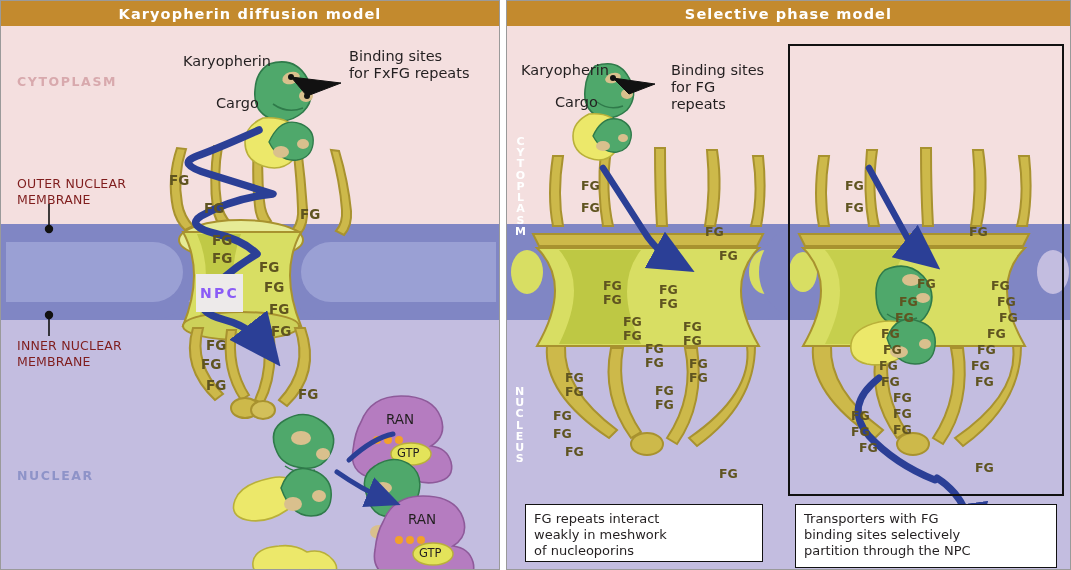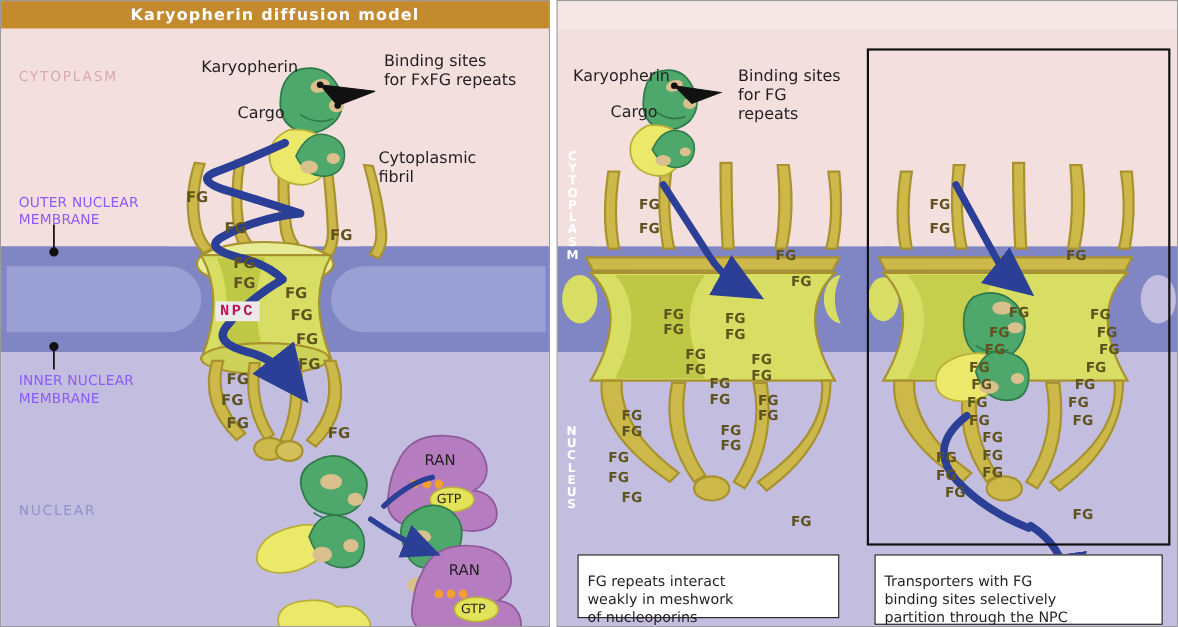--- a/index.html
+++ b/index.html
@@ -17,42 +17,42 @@
   .body-area{position:absolute;left:0;top:25px;width:100%;height:545px;overflow:hidden;}
 
   .cytoplasm-bg{position:absolute;left:0;top:0;width:100%;background:#f4dfdf;}
   .nucleus-bg{position:absolute;left:0;width:100%;background:#c3bde0;}
   .membrane-band{position:absolute;left:0;width:100%;background:#8086c4;}
   .lumen-band{position:absolute;left:0;width:100%;background:#9aa0d4;}
 
   svg.art{position:absolute;left:0;top:0;overflow:visible;}
 
   .lbl{position:absolute;color:#231f20;font-size:14.5px;line-height:1.18;white-space:pre;}
-  .lbl-region{position:absolute;font-weight:normal;font-size:12.5px;letter-spacing:1.6px;}
+  .lbl-region{position:absolute;font-weight:bold;font-size:12.5px;letter-spacing:1.6px;margin-top:12px;}
   .lbl-cyto{color:#d8a9ad;}
   .lbl-nuc{color:#8e93c8;}
-  .lbl-mem{position:absolute;color:#8b5cf6;font-size:12.5px;line-height:1.25;letter-spacing:.2px;white-space:pre;}
+  .lbl-mem{position:absolute;color:#7f1d1d;font-size:12.5px;line-height:1.25;letter-spacing:.2px;white-space:pre;}
 
   .vert-label{position:absolute;display:flex;flex-direction:column;align-items:center;
     color:#ffffff;font-weight:bold;font-size:11px;line-height:1.02;letter-spacing:0;}
   .vert-label span{display:block;}
 
   .fg{position:absolute;color:#5f5420;font-weight:bold;font-size:13.5px;white-space:pre;}
   .fg-r{position:absolute;color:#5f5420;font-weight:bold;font-size:12.5px;white-space:pre;}
 
-  .npc-tag{position:absolute;background:#edeaea;color:#be185d;font-weight:bold;
-    font-size:14px;letter-spacing:2.2px;padding:1px 4px;font-family:Liberation Mono, monospace;}
+  .npc-tag{position:absolute;background:#edeaea;color:#8b5cf6;font-weight:bold;
+    font-size:14px;letter-spacing:2.2px;padding:11px 4px;}
 
   .ran-tag{position:absolute;color:#231f20;font-size:13.5px;font-weight:normal;white-space:pre;}
   .gtp-tag{position:absolute;color:#231f20;font-size:11.5px;white-space:pre;text-align:center;}
 
   .subpanel{position:absolute;border:2px solid #111;background:transparent;box-sizing:border-box;}
 
   .caption{position:absolute;background:#ffffff;border:1.5px solid #111;box-sizing:border-box;
-    padding:17px 8px;color:#231f20;font-size:13px;line-height:1.22;white-space:pre-line;}
+    padding:6px 8px;color:#231f20;font-size:13px;line-height:1.22;white-space:pre-line;}
 </style>
 </head>
 <body>
 
 <div id="stage">
 
   <div class="panel" id="panel-left">
 
     <div class="title-bar">
       <span>Karyopherin diffusion model</span>
@@ -166,22 +166,20 @@
         <path d="M278,520 q-24,2 -26,16 q-2,14 20,16 q24,2 36,-8 q10,12 22,6 q10,-6 2,-16 q-10,-12 -26,-8 q-12,-8 -28,-6 z" fill="#ece86a" stroke="#b9b03a" stroke-width="1.6"></path>
       </svg>
 
       <div class="lbl-region lbl-cyto" style="left:16px;top:36px">CYTOPLASM</div>
       <div class="lbl-region lbl-nuc" style="left:16px;top:430px">NUCLEAR</div>
 
       <div class="lbl" style="left:182px;top:27px">Karyopherin</div>
       <div class="lbl" style="left:215px;top:69px">Cargo</div>
       <div class="lbl" style="left:348px;top:22px">Binding sites
 for FxFG repeats</div>
-      <div class="lbl" style="left:343px;top:110px">Cytoplasmic
-fibril</div>
 
       <div class="lbl-mem" style="left:16px;top:150px">OUTER NUCLEAR
 MEMBRANE</div>
       <div class="lbl-mem" style="left:16px;top:312px">INNER NUCLEAR
 MEMBRANE</div>
 
       <div class="npc-tag" style="left:195px;top:248px">NPC</div>
 
       <div class="ran-tag" style="left:385px;top:385px">RAN</div>
       <div class="gtp-tag" style="left:396px;top:420px">GTP</div>
@@ -201,20 +199,23 @@
           <div class="fg" style="left: 205px; top: 311px;">FG</div>
           <div class="fg" style="left: 200px; top: 330px;">FG</div>
           <div class="fg" style="left: 205px; top: 351px;">FG</div>
           <div class="fg" style="left: 297px; top: 360px;">FG</div>
         </div>
     </div>
   </div>
 
   <div class="panel" id="panel-right">
 
+    <div class="title-bar">
+      <span>Selective phase model</span>
+    </div>
 
     <div class="body-area">
       <div class="cytoplasm-bg" style="top:0;height:198px"></div>
       <div class="membrane-band" style="top:198px;height:18px"></div>
       <div class="lumen-band" style="top:216px;height:60px"></div>
       <div class="membrane-band" style="top:276px;height:18px"></div>
       <div class="nucleus-bg" style="top:294px;height:251px"></div>
 
       <svg class="art" width="565" height="545" viewBox="0 0 565 545">
         <defs>

